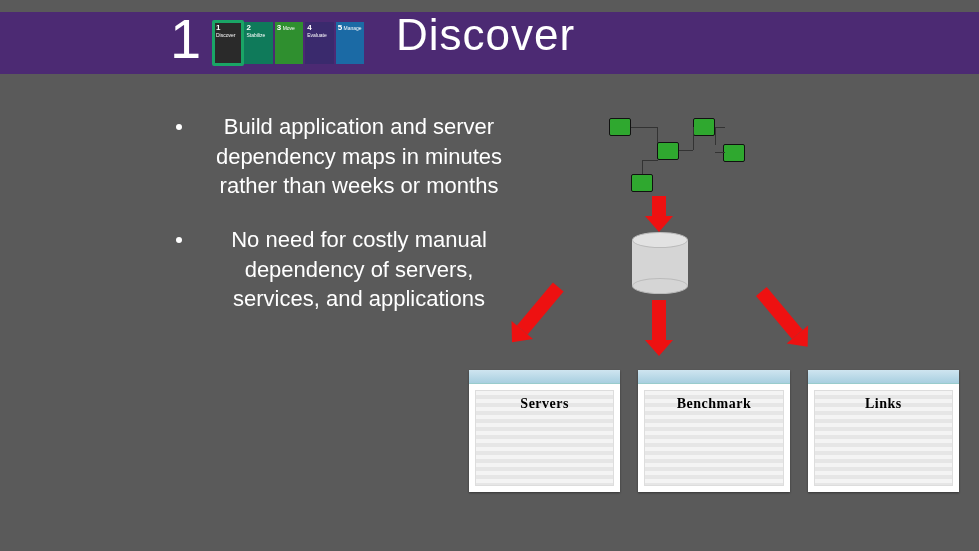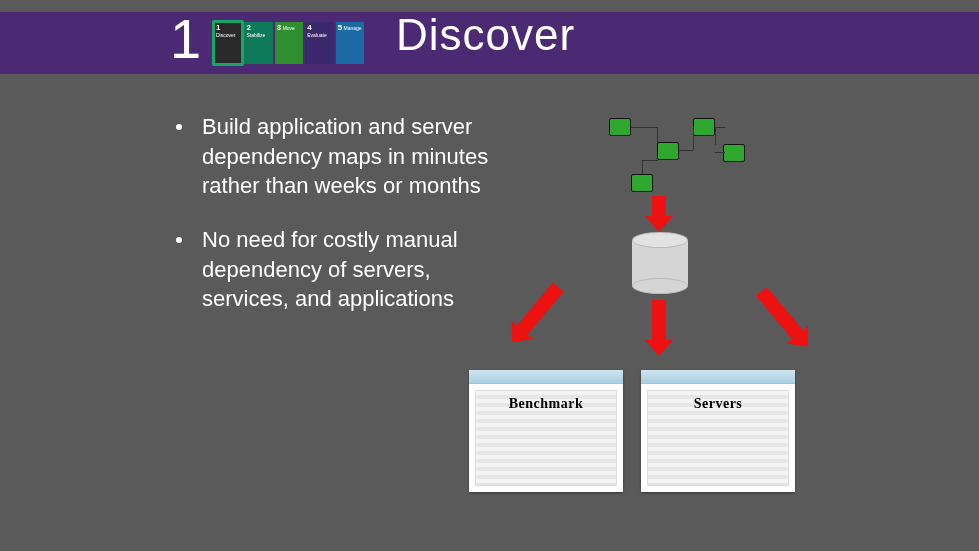--- a/index.html
+++ b/index.html
@@ -16,21 +16,21 @@
   .tile1 { background: #2a2a2a; }
   .tile2 { background: #0f7a5a; }
   .tile3 { background: #2f8f2f; }
   .tile4 { background: #3a2a6d; }
   .tile5 { background: #1b6aa5; }
   .hl { position: absolute; left: 212px; top: 20px; width: 32px; height: 46px; border: 3px solid #1aa566; border-radius: 2px; }
   .title { position: absolute; left: 396px; top: 10px; color: #fff; font-size: 44px; font-weight: 200; letter-spacing: 1px; }
 
   
   .bullets { position: absolute; left: 176px; top: 112px; width: 340px; color: #fff; }
-  .bul { display: flex; margin-bottom: 24px; }
+  .bul { display: flex; margin-bottom: 24px; text-align: center; }
   .dot { width: 6px; height: 6px; border-radius: 50%; background: #fff; margin-top: 12px; margin-right: 20px; flex: none; }
   .btxt { font-size: 22px; line-height: 1.35; font-weight: 300; color: #fff; }
 
   
   .diagram { position: absolute; left: 595px; top: 106px; width: 165px; height: 90px; }
   .gsq { position: absolute; width: 22px; height: 18px; background: #2fa82f; border: 1px solid #111; border-radius: 2px; }
   .connector { position: absolute; background: #333; }
 
   
   .db { position: absolute; left: 632px; top: 232px; width: 56px; height: 62px; }
@@ -118,22 +118,27 @@
   </div>
   <div class="arrow" style="left:756px; top:296px; transform:rotate(-40deg); transform-origin:top left;">
     <div class="shaft" style="width:14px; height:56px;"></div>
     <div class="head" style="border-left:14px solid transparent; border-right:14px solid transparent; border-top:16px solid #e11; margin-left:-7px;"></div>
   </div>
 
   <div class="shots">
     <div class="shot">
       <div class="bar"></div>
       <div class="inner"></div>
+      <div class="label">Servers</div>
+    </div>
+    <div class="shot">
+      <div class="bar"></div>
+      <div class="inner"></div>
       <div class="label">Benchmark</div>
     </div>
     <div class="shot">
       <div class="bar"></div>
       <div class="inner"></div>
-      <div class="label">Servers</div>
+      <div class="label">Links</div>
     </div>
   </div>
 
 </div>
 
 </body></html>

